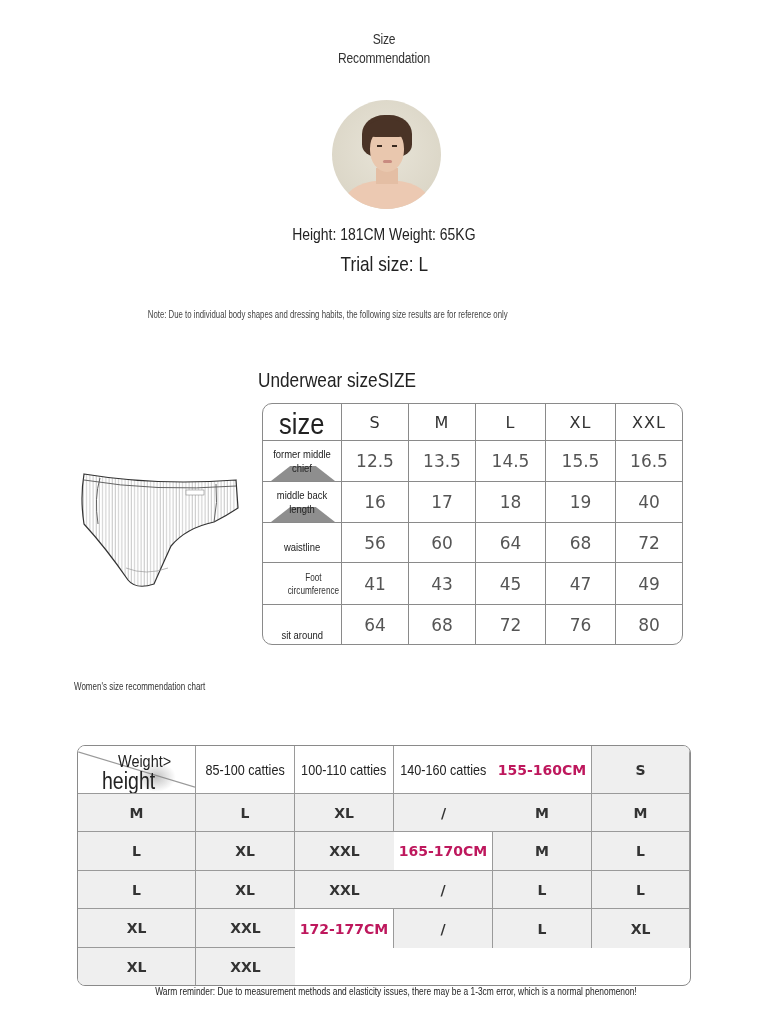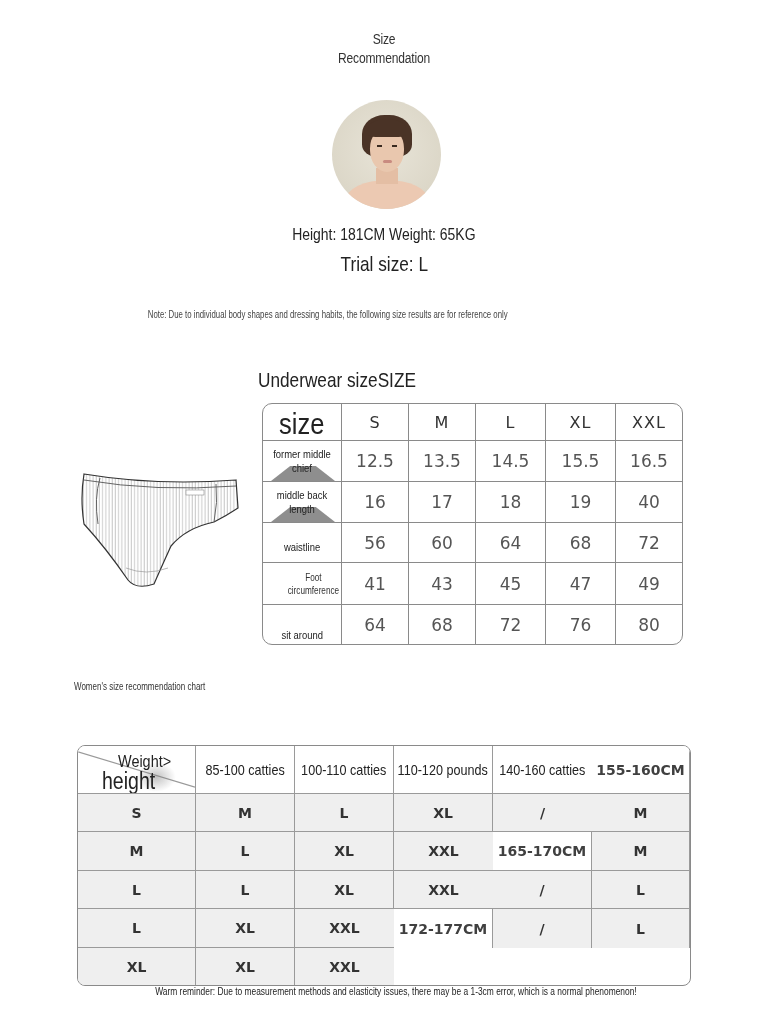--- a/index.html
+++ b/index.html
@@ -132,21 +132,21 @@
     .wc-cell {
       border-right: 1.5px solid #9a9a9a;
       border-bottom: 1.5px solid #9a9a9a;
       display: flex; align-items: center; justify-content: center;
       text-align: center; position: relative;
     }
     .wc-cell.last-col { border-right: none; }
     .wc-cell.last-row { border-bottom: none; }
     .wc-head { font-size: 15px; color: #222; }
     .wc-head span { display: inline-block; transform: scaleX(0.84); white-space: nowrap; }
-    .wc-rowhead { font-family: "DejaVu Sans", sans-serif; font-weight: bold; font-size: 14px; color: #404040; background: #fff; }
+    .wc-rowhead { font-family: "DejaVu Sans", sans-serif; font-weight: bold; font-size: 14px; color: #be185d; background: #fff; }
     .wc-val { font-family: "DejaVu Sans", sans-serif; font-weight: bold; font-size: 14px; color: #333; background: #efefef; }
     .corner {
       background: #fff; overflow: hidden;
     }
     .corner .diag {
       position: absolute; left: 0; top: 0; width: 100%; height: 100%;
     }
     .corner .w { position: absolute; left: 40px; top: 6px; font-size: 17px; color: #222; transform: scaleX(0.85); transform-origin: left top; }
     .corner .h { position: absolute; left: 24px; top: 22px; font-size: 23px; color: #222; transform: scaleX(0.85); transform-origin: left top; }
     .corner .smudge {
@@ -283,23 +283,20 @@
       <div class="smudge"></div>
       <span class="w">Weight&gt;</span>
       <span class="h">height</span>
     </div>
     <div class="wc-cell wc-head">
         <span>85-100 catties</span>
       </div>
     <div class="wc-cell wc-head">
         <span>100-110 catties</span>
       </div>
-    <div class="wc-cell wc-head">
-        <span>110-120 pounds</span>
-      </div>
     <div class="wc-cell wc-head last-col">
         <span>140-160 catties</span>
       </div>
 
     <div class="wc-cell wc-rowhead">155-160CM</div>
     <div class="wc-cell wc-val">S</div>
     <div class="wc-cell wc-val">M</div>
     <div class="wc-cell wc-val">L</div>
     <div class="wc-cell wc-val">XL</div>
     <div class="wc-cell wc-val last-col">/</div>

